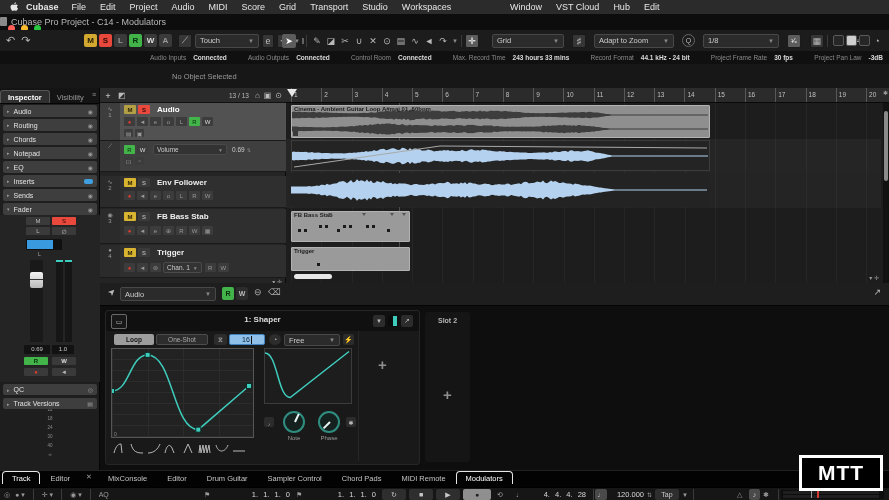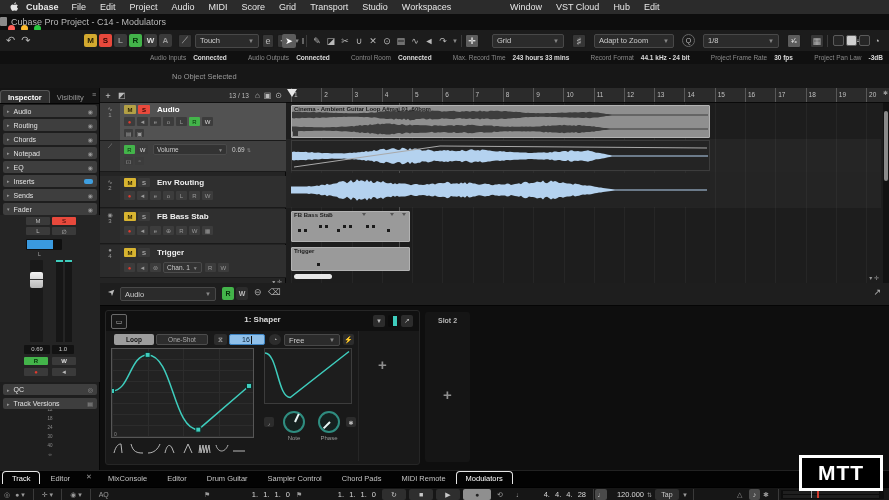--- a/index.html
+++ b/index.html
@@ -438,21 +438,21 @@
     </div>
 
     <div class="trow" style="top:88px;height:32px;background:#2f2f2f;">
       <div class="gut">
           <span>∿</span>
           <span>2</span>
         </div>
       <div class="abs" style="left:24px;top:2px;display:flex;align-items:center;">
         <span class="mbtn my">M</span>
         <span class="mbtn">S</span>
-        <span class="tname" style="margin-left:5px;">Env Routing</span>
+        <span class="tname" style="margin-left:5px;">Env Follower</span>
       </div>
       <div class="abs" style="left:24px;top:15px;display:flex;">
         <span class="sbtn rec">●</span>
         <span class="sbtn">◄</span>
         <span class="sbtn">e</span>
         <span class="sbtn">o</span>
         <span class="sbtn">L</span>
         <span class="sbtn">R</span>
         <span class="sbtn">W</span>
       </div>

